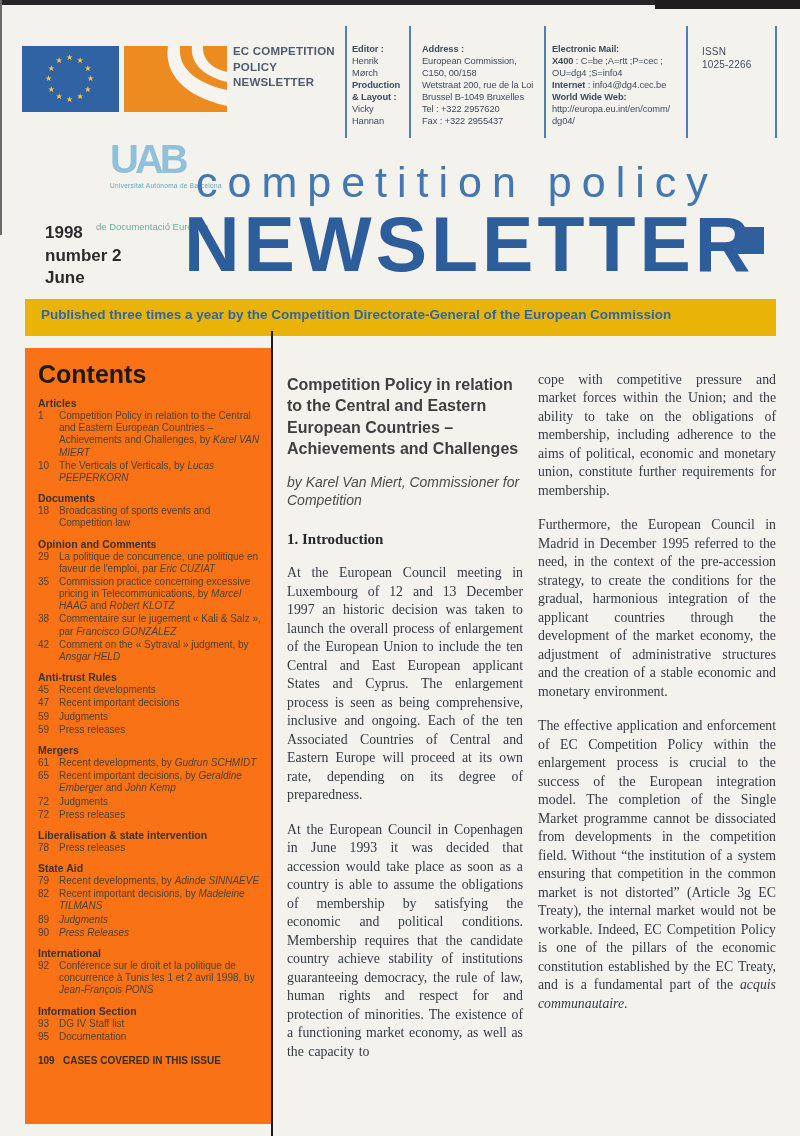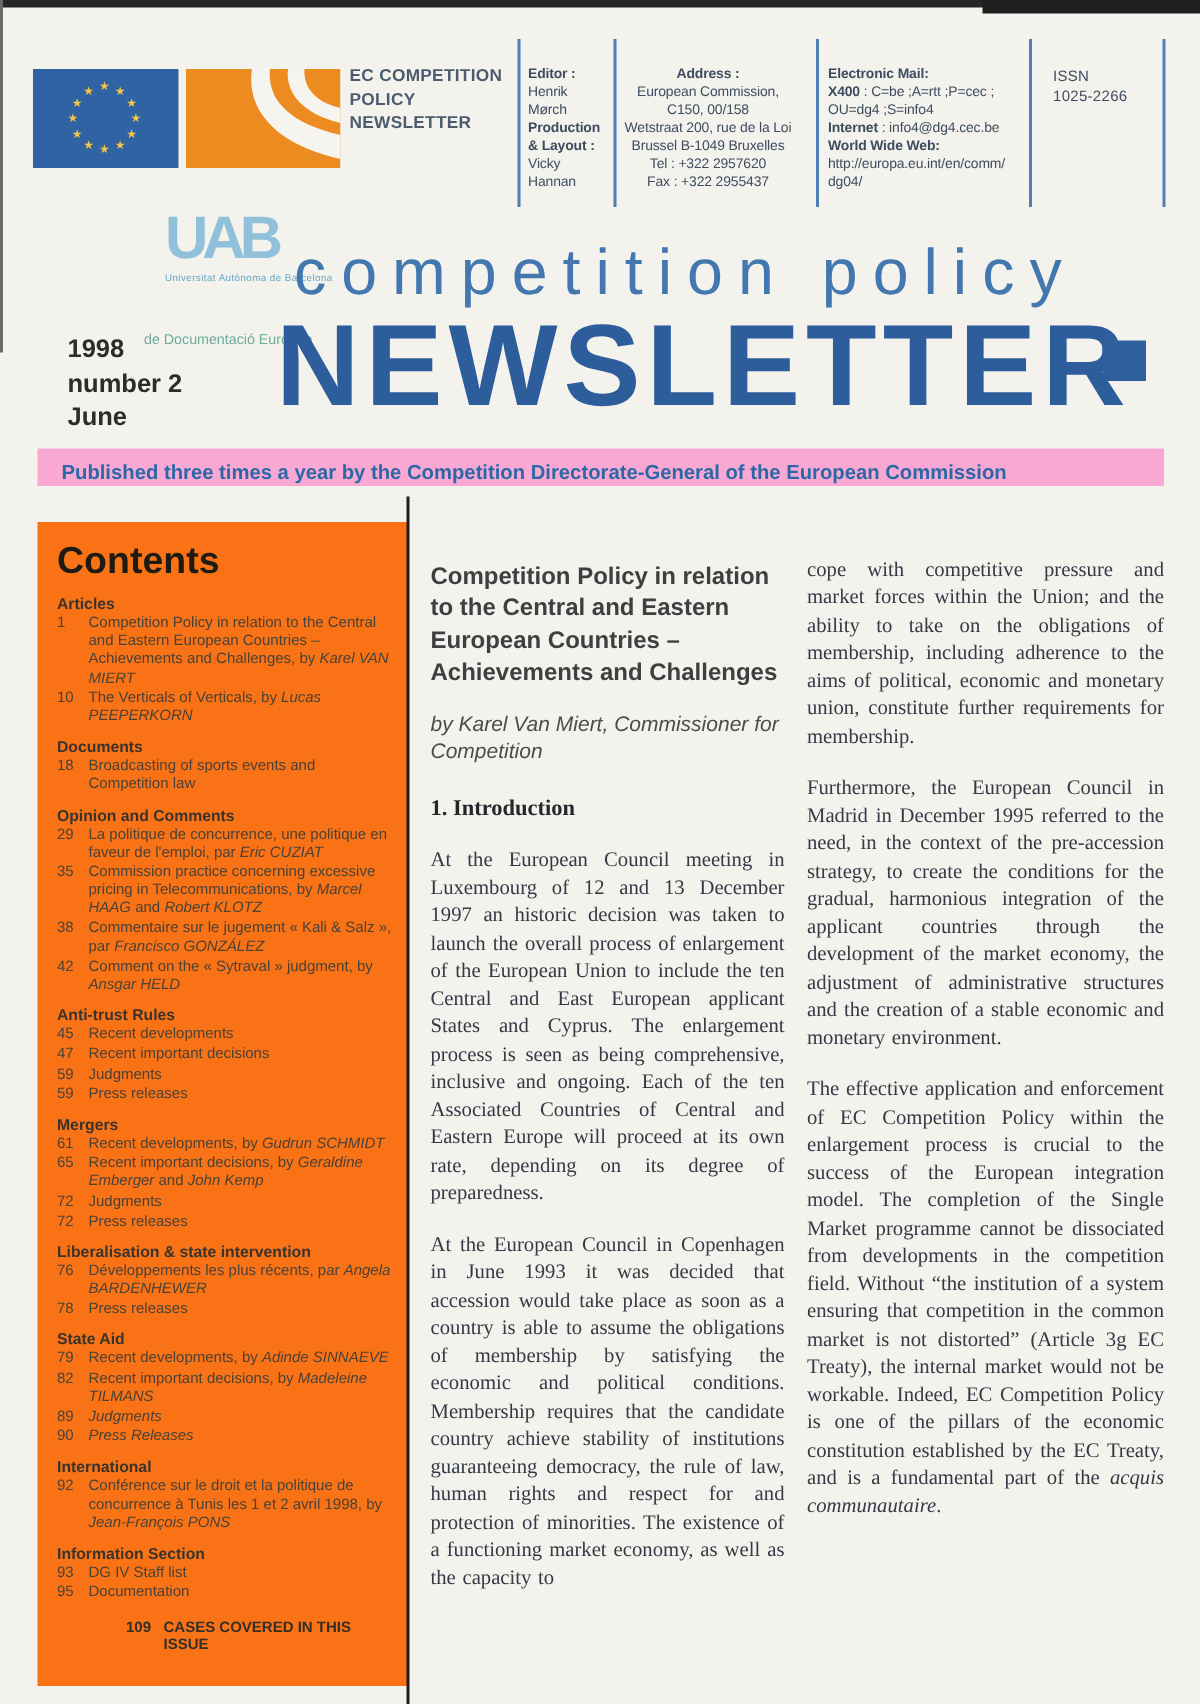--- a/index.html
+++ b/index.html
@@ -14,48 +14,48 @@
   .flag{position:absolute;left:22px;top:46px;width:97px;height:66px;background:#2f63a4;}
   .flag .star{position:absolute;font-size:8px;color:#f6c544;line-height:8px;}
   .dg4{position:absolute;left:124px;top:46px;width:103px;height:66px;}
   .masthead-title{position:absolute;left:233px;top:44px;width:118px;font-size:11.5px;font-weight:bold;
                   color:#4c5b70;line-height:1.35;letter-spacing:.2px;}
   .divider{position:absolute;top:26px;width:2px;height:112px;background:#4e7fb5;}
   .d1{left:345px}.d2{left:409px}.d3{left:544px}.d4{left:686px}.d5{left:775px}
   .hcol{position:absolute;top:43px;font-size:9.3px;letter-spacing:-0.1px;line-height:1.3;color:#3e4c60;}
   .hcol .hline{white-space:nowrap;}
   .editor{left:352px;width:54px;}
-  .address{left:409px;width:126px;text-align:center;}
+  .address{left:422px;width:126px;}
   .email{left:552px;width:132px;}
   .issn{left:702px;top:45px;width:72px;font-size:10px;letter-spacing:.2px;}
 
   
   .stamp-uab{position:absolute;left:110px;top:139px;color:#79b4d6;}
   .uab-word{font-size:40px;font-weight:bold;letter-spacing:-4px;opacity:.8;line-height:1;}
   .uab-sub{font-size:6.5px;color:#5ea6c9;margin-top:3px;letter-spacing:.3px;}
   .stamp-doc{position:absolute;left:96px;top:221px;font-size:9.5px;color:#55a08d;opacity:.85;}
   .issue{position:absolute;left:45px;top:222px;font-size:17px;font-weight:bold;color:#2c2c2c;line-height:1.33;}
   .title-cp{position:absolute;left:196px;top:158px;font-size:43px;color:#4277af;letter-spacing:10px;white-space:nowrap;}
   .title-nw{position:absolute;left:184px;top:206px;font-size:77px;font-weight:bold;color:#2d5d9b;
             letter-spacing:4px;white-space:nowrap;line-height:1;}
   .square{position:absolute;left:735px;top:227px;width:29px;height:27px;background:#2f5f9d;}
-  .band{position:absolute;left:25px;top:299px;width:751px;height:25px;background:#f9a8d4;}
+  .band{position:absolute;left:25px;top:299px;width:751px;height:37px;background:#eab308;}
   .band-text{padding:8px 0 0 16px;font-size:13.5px;font-weight:bold;color:#2d68a6;}
 
   
   .toc{position:absolute;left:25px;top:348px;width:247px;height:776px;background:#f97316;
        padding:12px 8px 0 13px;box-sizing:border-box;overflow:hidden;}
   .toc-title{font-size:25px;font-weight:bold;color:#1e1b16;margin-bottom:8px;}
   .toc-section{margin-top:8px;}
   .toc-heading{font-size:10.5px;font-weight:bold;color:#3a332b;margin-bottom:1px;}
   .toc-item{display:flex;font-size:10px;color:#4a4237;line-height:1.22;margin-bottom:1px;}
   .toc-num{width:21px;flex:none;}
   .toc-text{flex:1;}
   .toc-footer{margin-top:12px;display:flex;font-size:10px;font-weight:bold;color:#332e26;}
-  .toc-footer .toc-num{width:25px;margin-left:46px;}
+  .toc-footer .toc-num{width:25px;}
 
   .vline{position:absolute;left:271px;top:331px;width:2px;height:805px;background:#1c1d20;}
 
   
   .col1{position:absolute;left:287px;top:374px;width:236px;}
   .col2{position:absolute;left:538px;top:371px;width:238px;}
   .art-title{font-size:16px;font-weight:bold;color:#3f3f42;line-height:1.33;}
   .art-byline{margin-top:14px;font-size:14px;font-style:italic;color:#4c4c4c;line-height:1.3;}
   .art-heading{margin-top:22px;font-family:"Liberation Serif",serif;font-size:15px;font-weight:bold;color:#24272b;}
   .bodypara{margin:16px 0 0 0;font-family:"Liberation Serif",serif;font-size:13.8px;line-height:1.34;
@@ -221,24 +221,20 @@
             <span class="toc-text"><span>Judgments</span></span>
           </div>
           <div class="toc-item">
             <span class="toc-num">72</span>
             <span class="toc-text"><span>Press releases</span></span>
           </div>
         </div>
         <div class="toc-section">
           <div class="toc-heading">Liberalisation &amp; state intervention</div>
           <div class="toc-item">
-            <span class="toc-num">76</span>
-            <span class="toc-text"><span>Développements les plus récents, par </span><span style="font-style: italic;">Angela BARDENHEWER</span></span>
-          </div>
-          <div class="toc-item">
             <span class="toc-num">78</span>
             <span class="toc-text"><span>Press releases</span></span>
           </div>
         </div>
         <div class="toc-section">
           <div class="toc-heading">State Aid</div>
           <div class="toc-item">
             <span class="toc-num">79</span>
             <span class="toc-text"><span>Recent developments, by </span><span style="font-style: italic;">Adinde SINNAEVE</span></span>
           </div>

